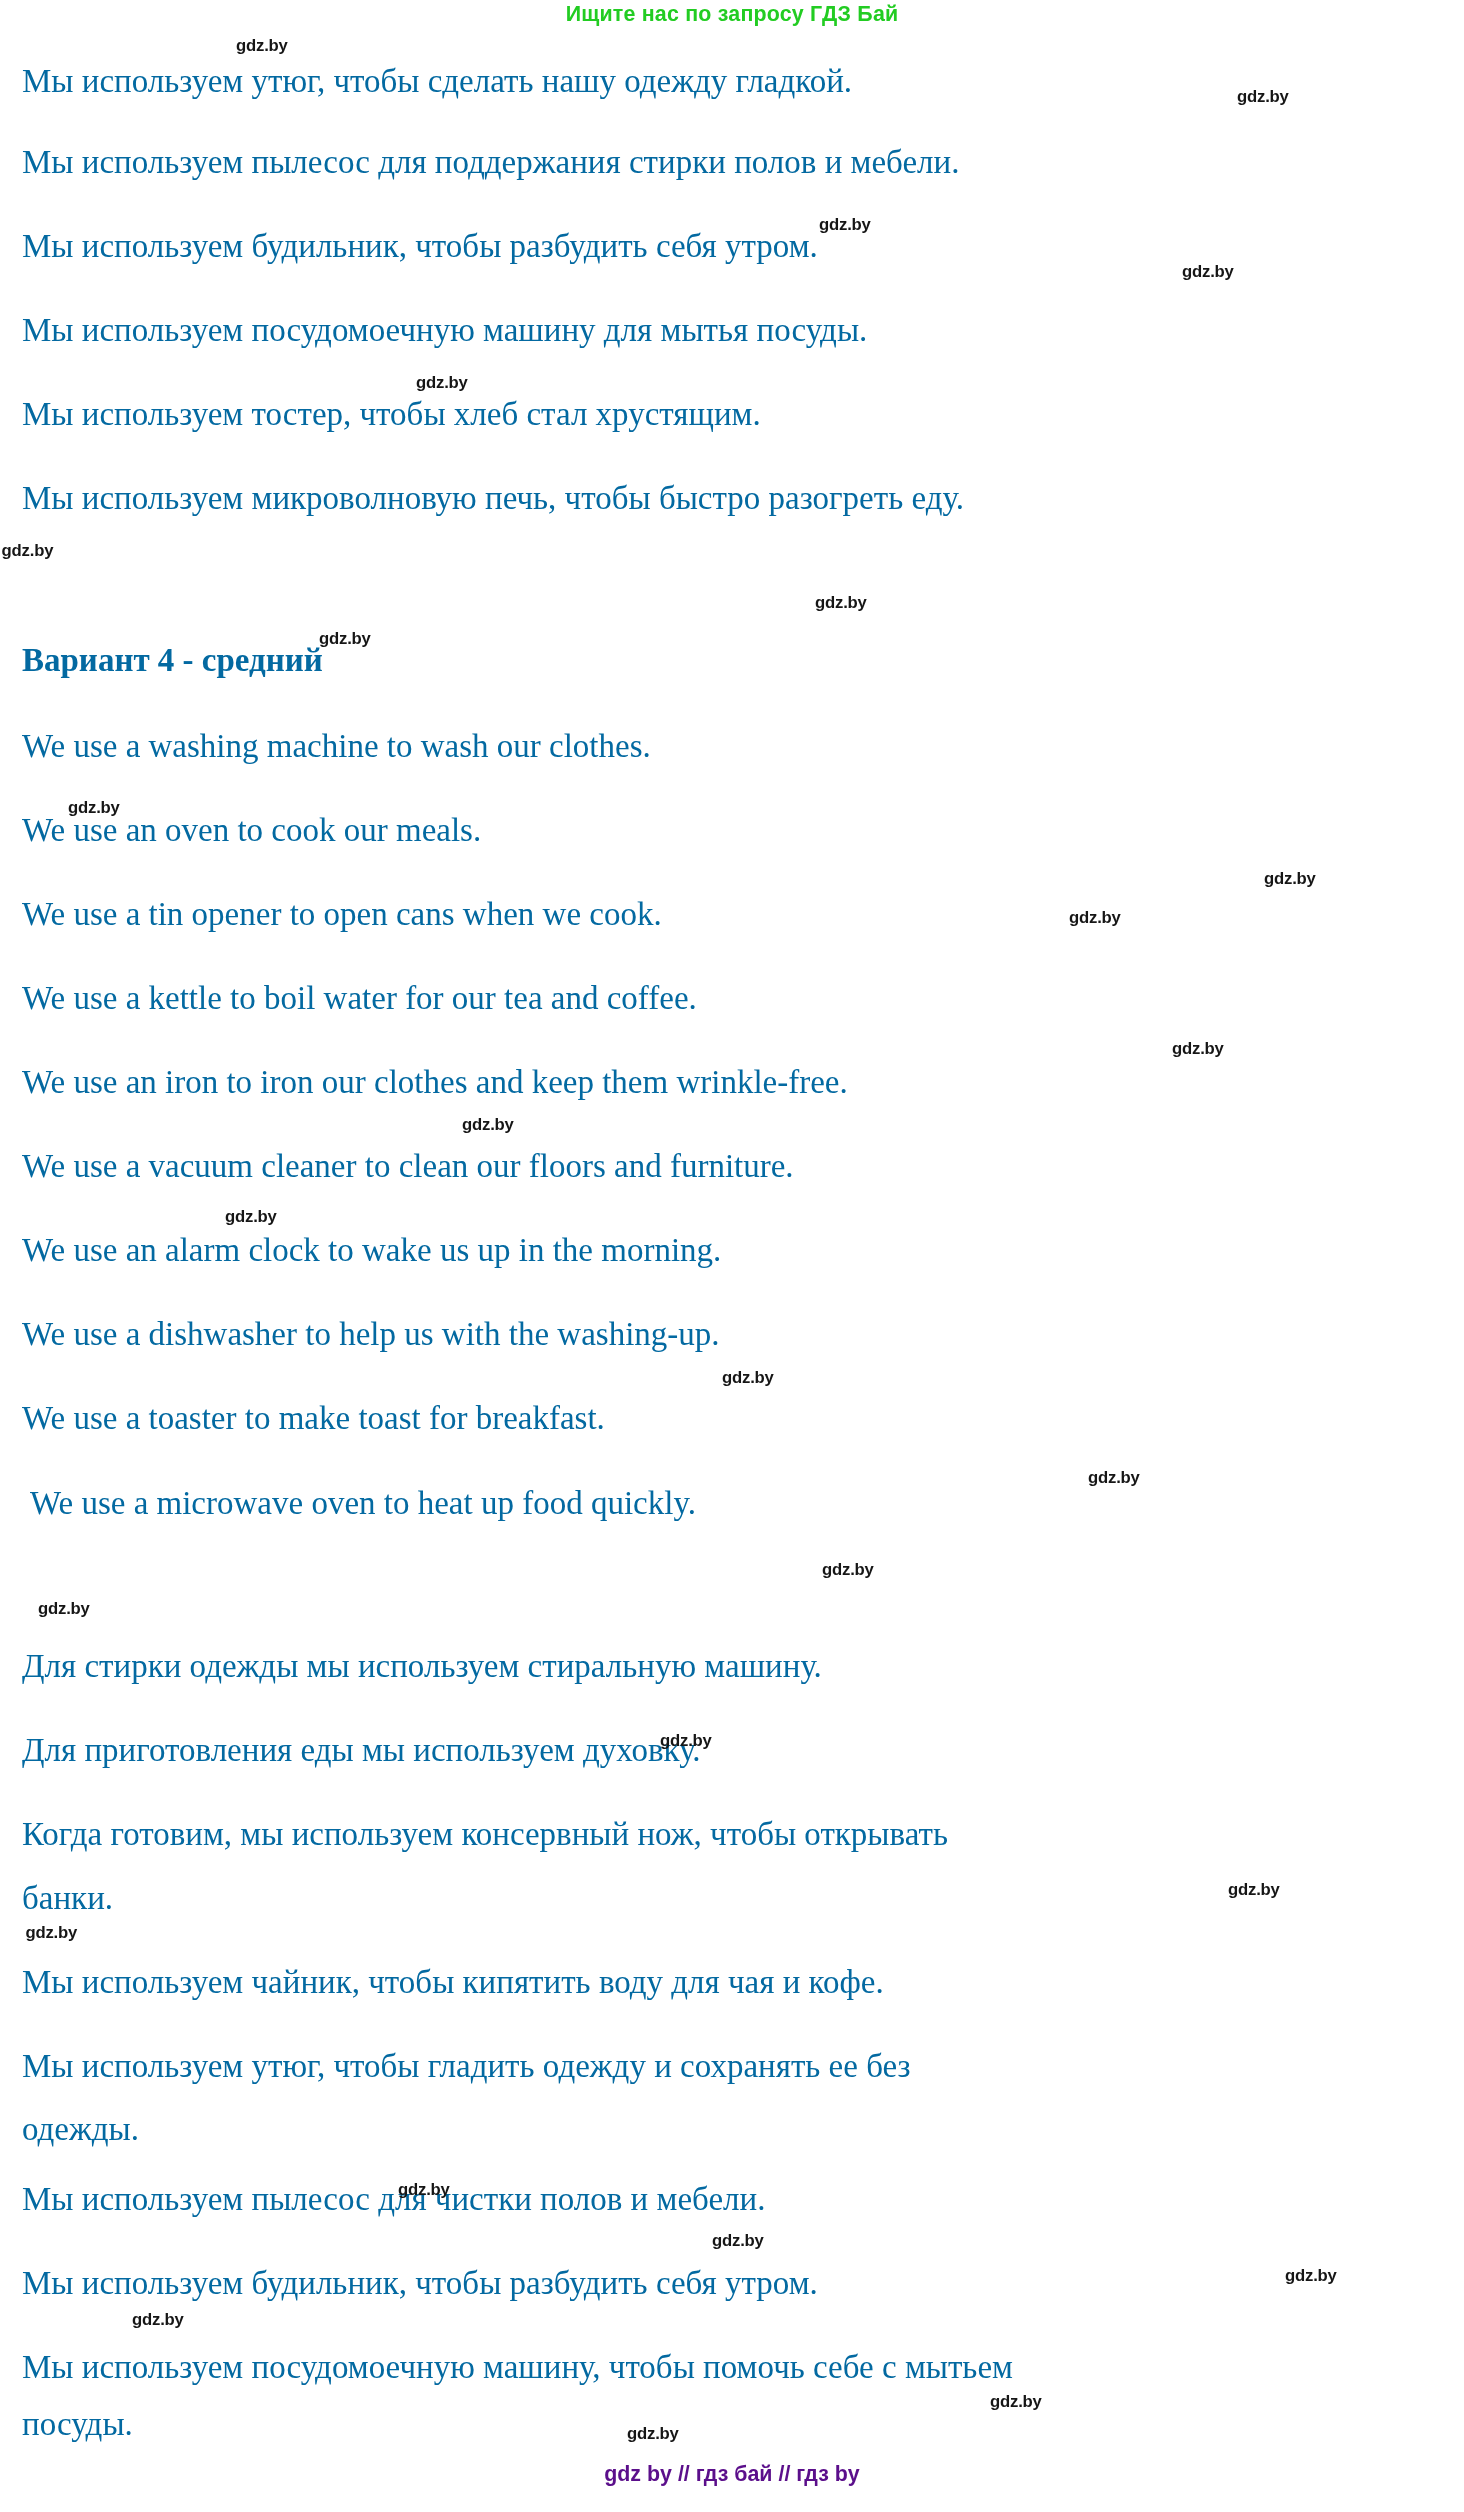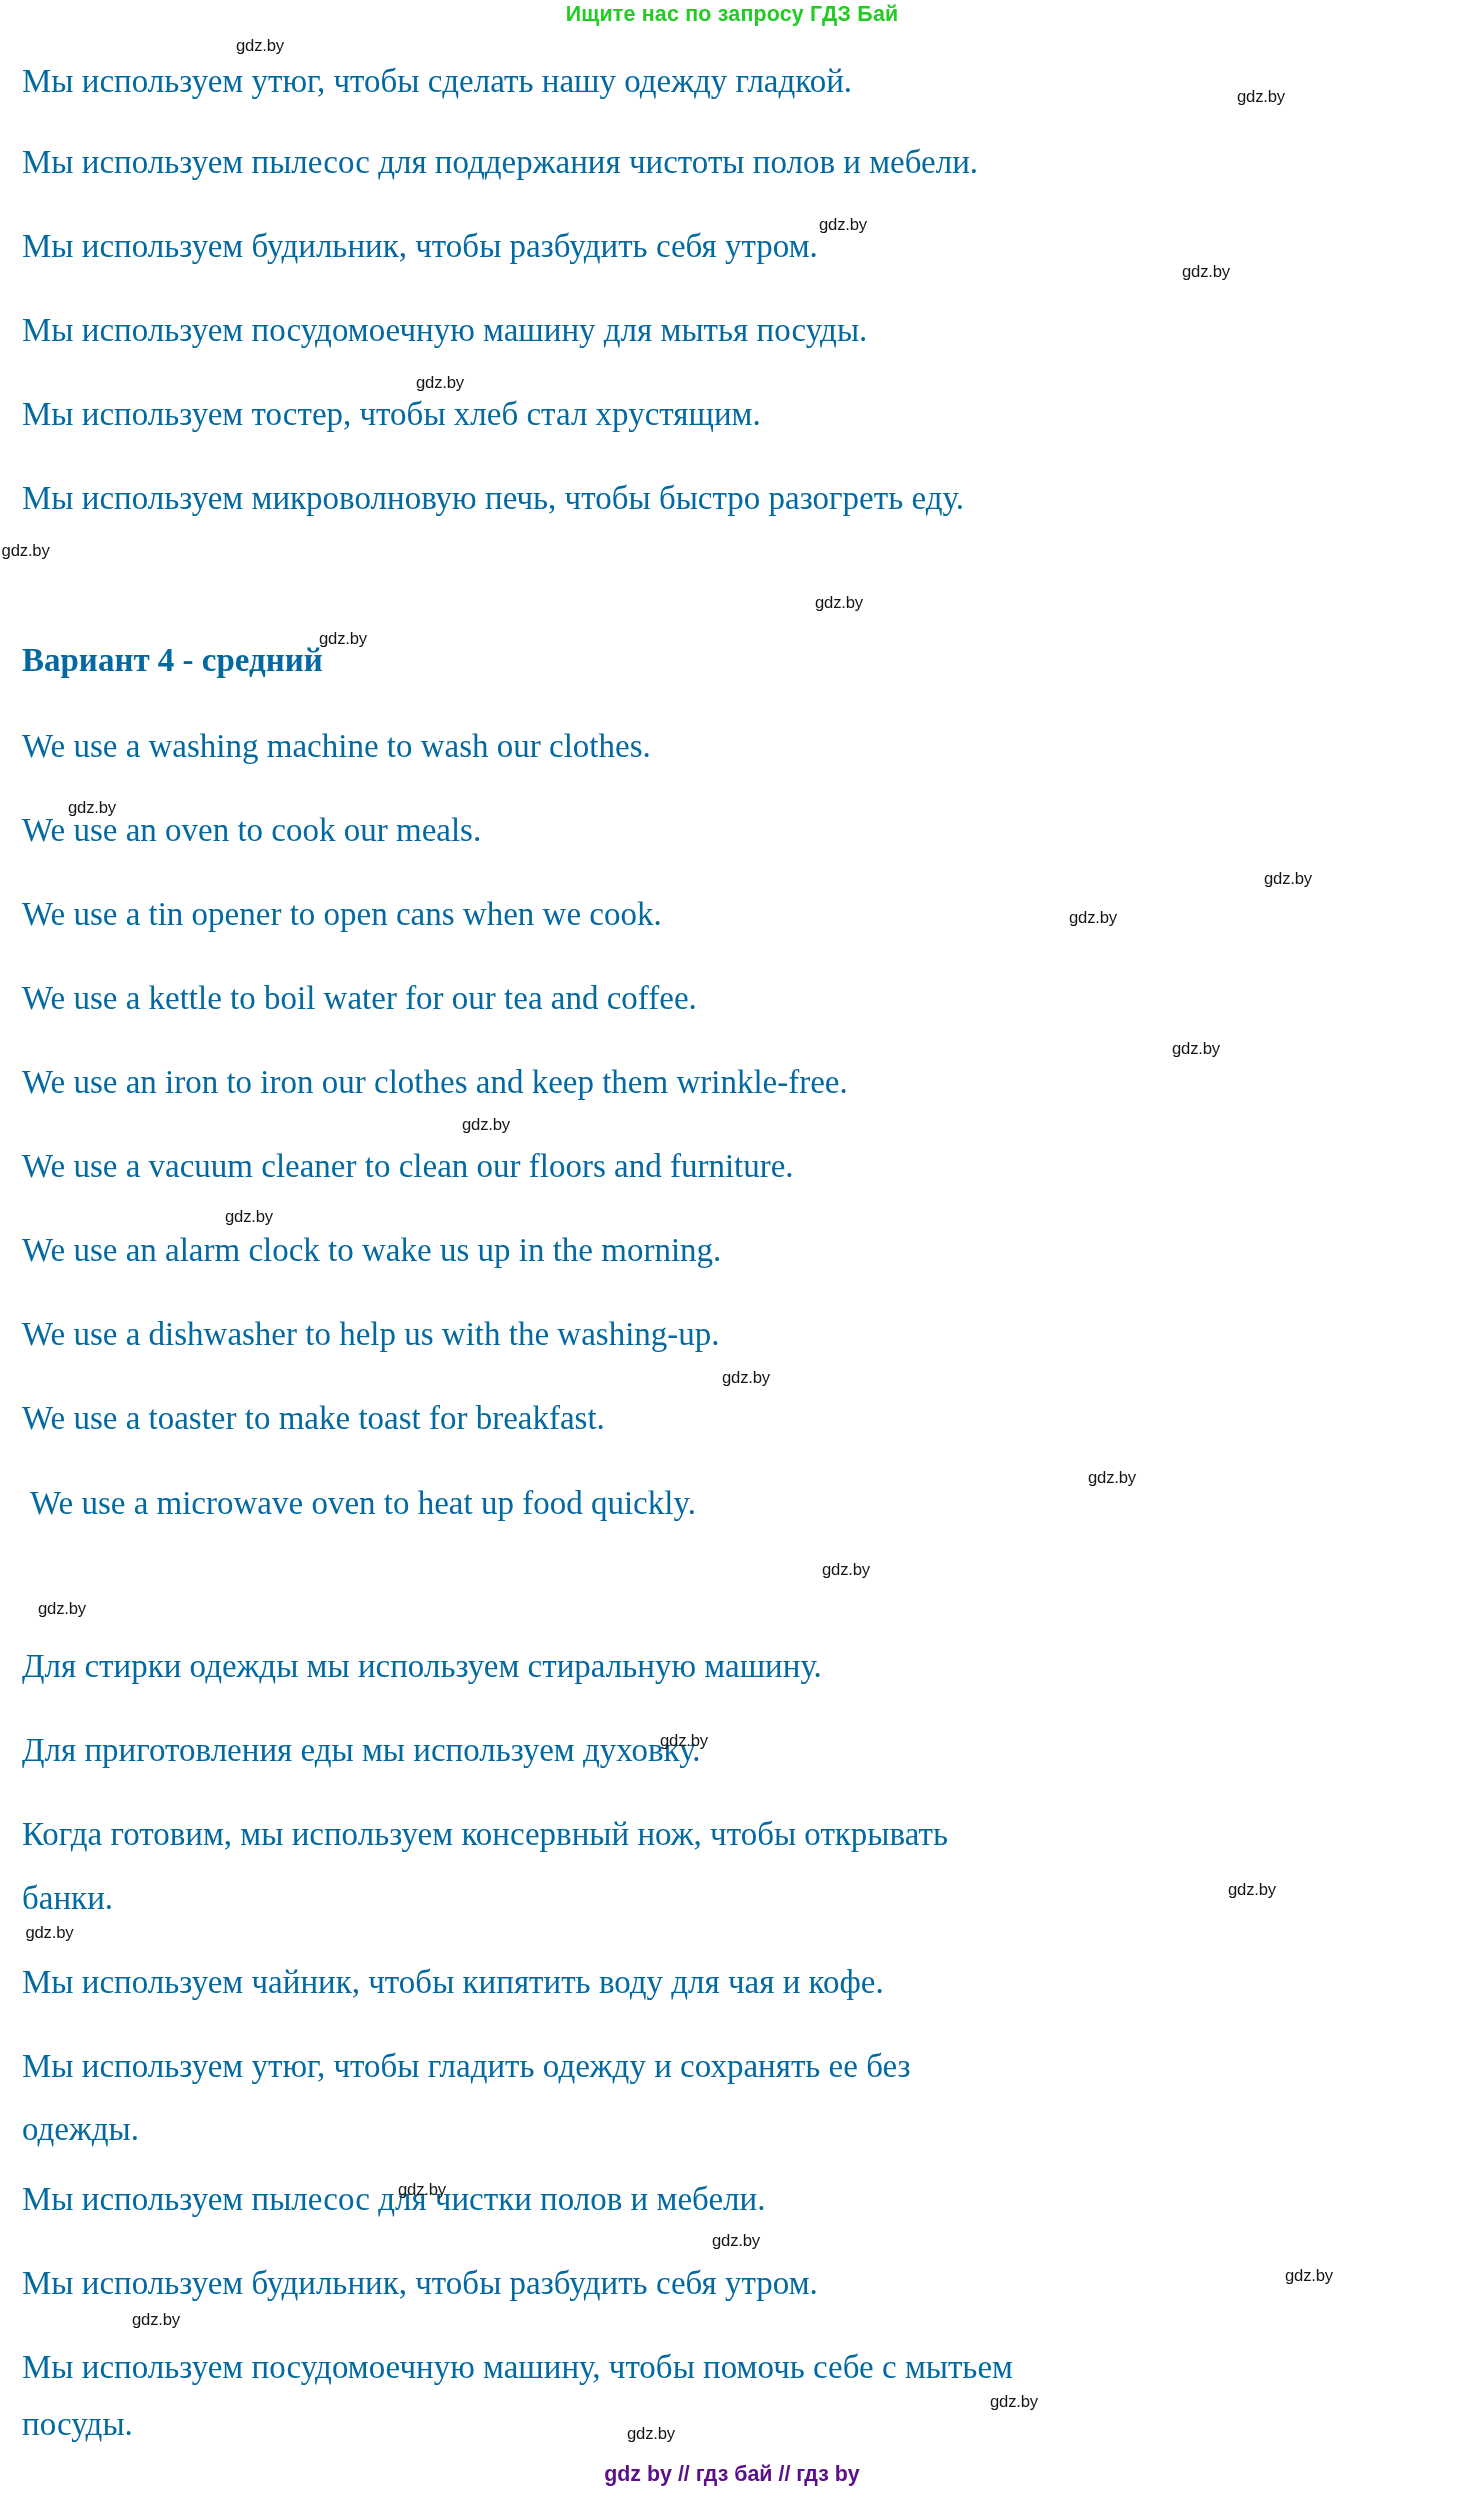--- a/index.html
+++ b/index.html
@@ -66,35 +66,35 @@
   }
   .line.bold {
     font-weight: 700;
   }
 
   
   .wm {
     position: absolute;
     font-family: "Liberation Sans", "DejaVu Sans", sans-serif;
     font-size: 16.7px;
-    font-weight: 400;
+    font-weight: 700;
     color: #161616;
     white-space: nowrap;
     letter-spacing: -0.2px;
   }
 </style>
 </head>
 <body>
 
 <div class="page">
 
   <div class="promo">Ищите нас по запросу ГДЗ Бай</div>
 
   <div class="line" style="left:22px; top:65px;">Мы используем утюг, чтобы сделать нашу одежду гладкой.</div>
-  <div class="line" style="left:22px; top:146px;">Мы используем пылесос для поддержания чистоты полов и мебели.</div>
+  <div class="line" style="left:22px; top:146px;">Мы используем пылесос для поддержания стирки полов и мебели.</div>
   <div class="line" style="left:22px; top:230px;">Мы используем будильник, чтобы разбудить себя утром.</div>
   <div class="line" style="left:22px; top:314px;">Мы используем посудомоечную машину для мытья посуды.</div>
   <div class="line" style="left:22px; top:398px;">Мы используем тостер, чтобы хлеб стал хрустящим.</div>
   <div class="line" style="left:22px; top:482px;">Мы используем микроволновую печь, чтобы быстро разогреть еду.</div>
 
   <div class="line bold" style="left:22px; top:644px;">Вариант 4 - средний</div>
 
   <div class="line" style="left:22px; top:730px;">We use a washing machine to wash our clothes.</div>
   <div class="line" style="left:22px; top:814px;">We use an oven to cook our meals.</div>
   <div class="line" style="left:22px; top:898px;">We use a tin opener to open cans when we cook.</div>

